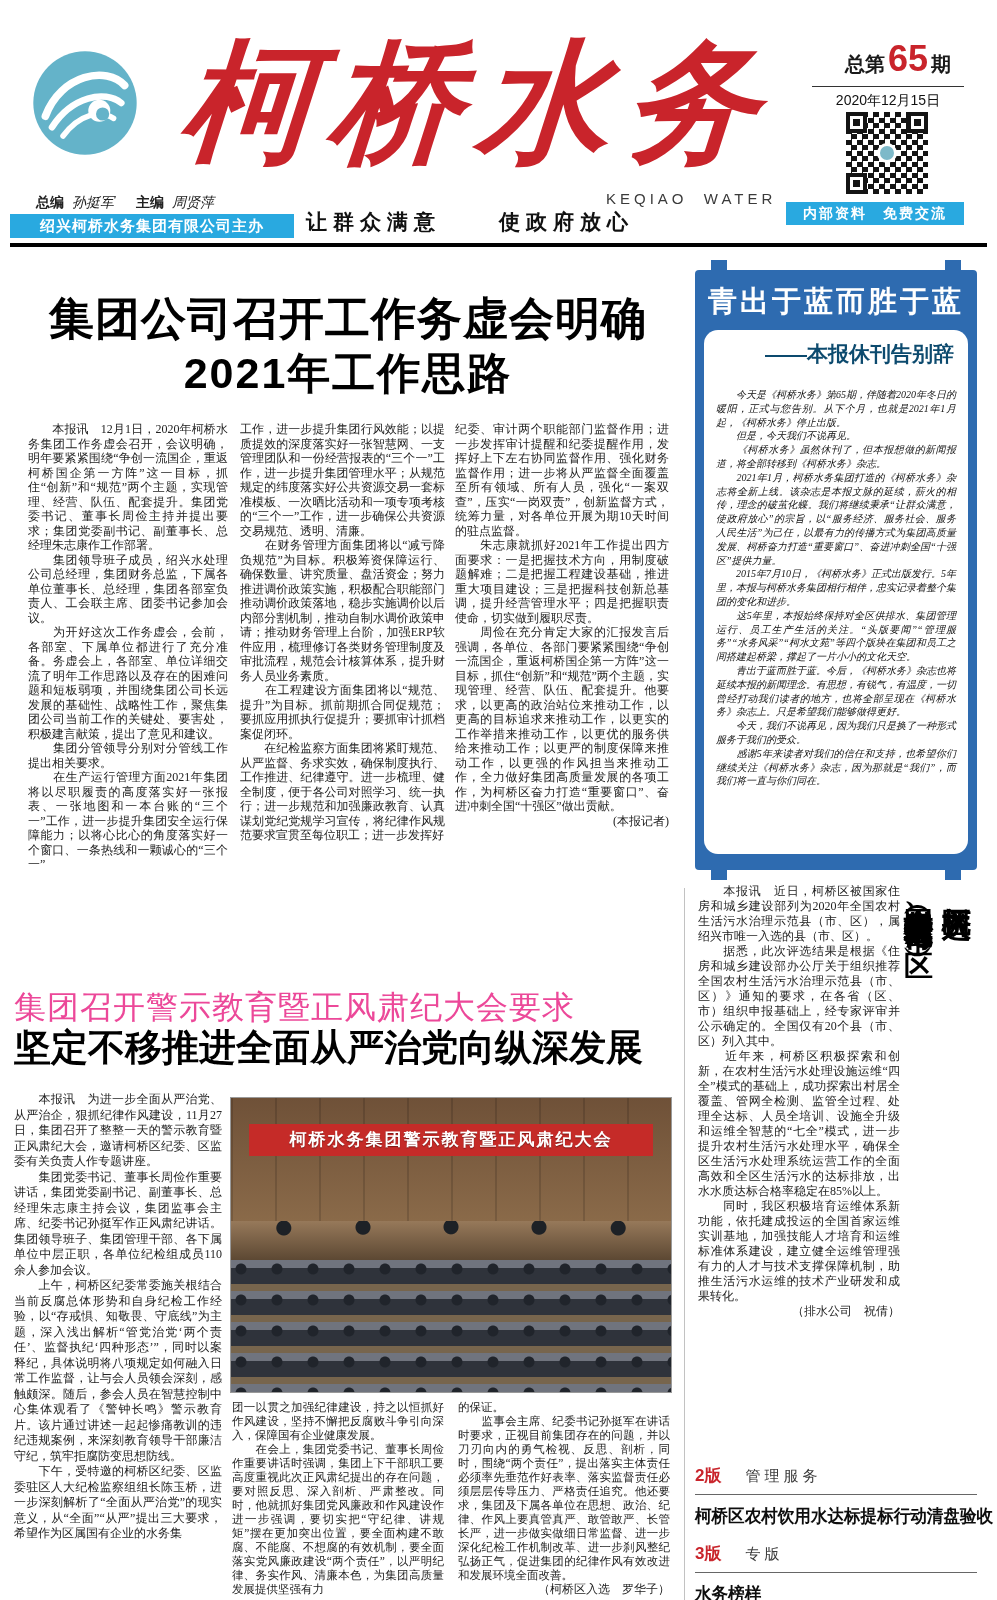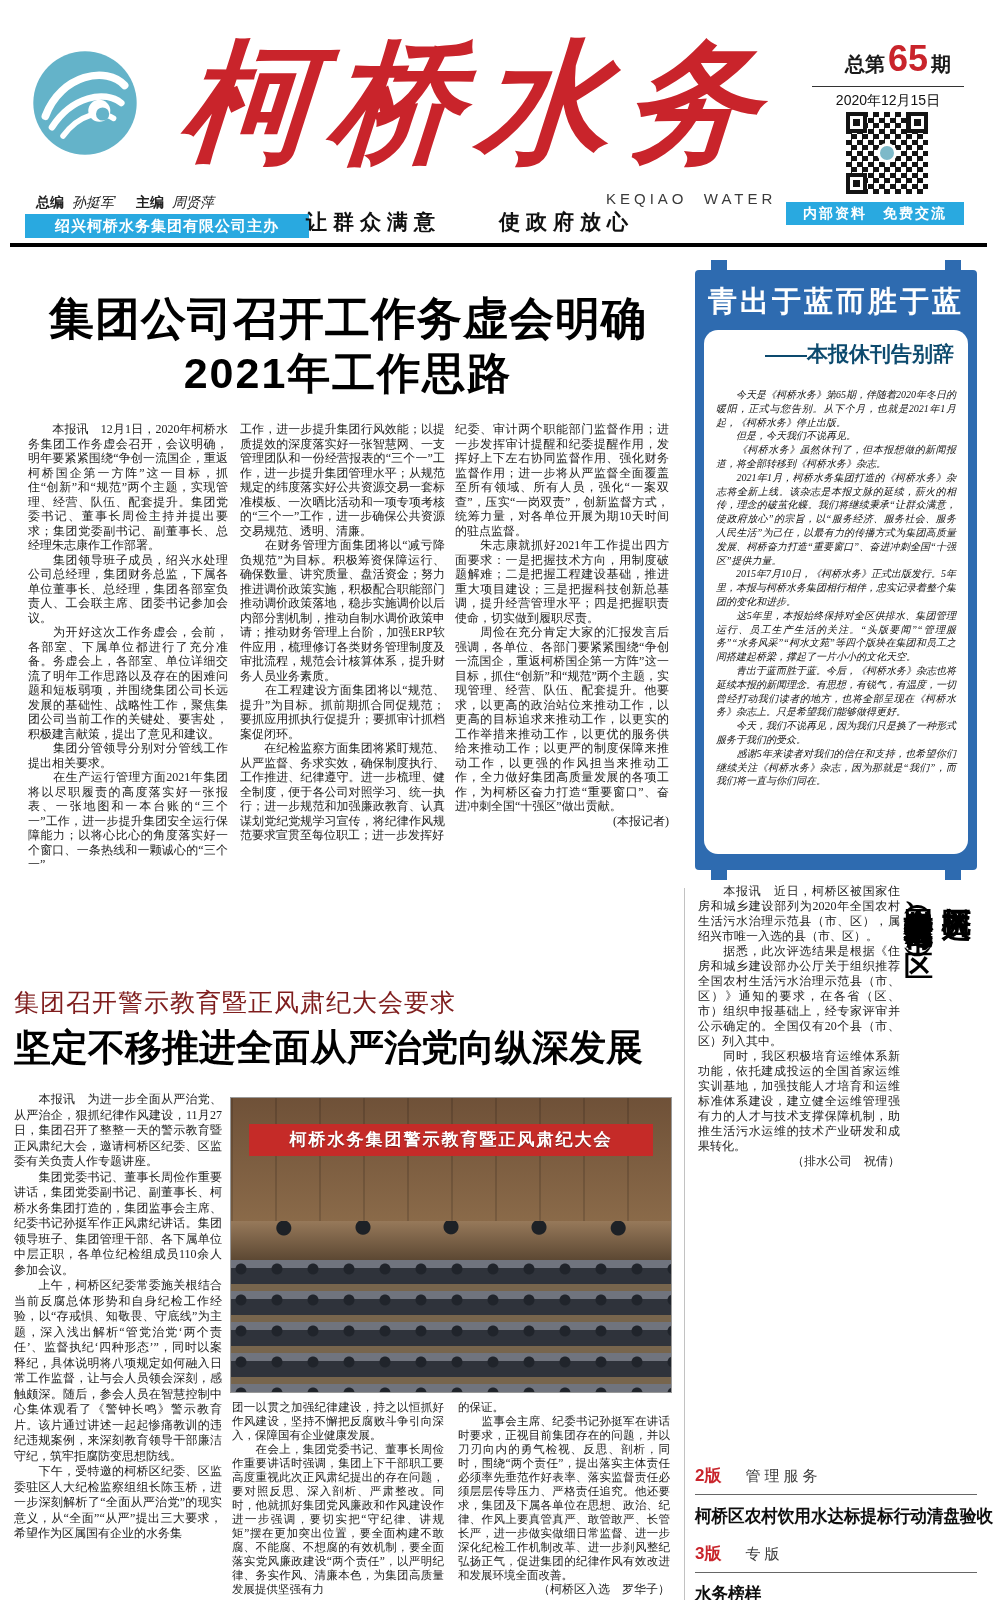--- a/index.html
+++ b/index.html
@@ -25,21 +25,21 @@
   .qr .finder::after{content:"";position:absolute;inset:3px;background:#141414;}
   .qr .f-tl{left:0;top:0;} .qr .f-tr{right:0;top:0;} .qr .f-bl{left:0;bottom:0;}
   .qr .center-dot{position:absolute;left:31px;top:31px;width:20px;height:20px;border-radius:50%;
       background:#7db9c9;border:3px solid #fff;box-sizing:border-box;}
   .internal-bar{left:786px;top:202px;width:178px;height:23px;line-height:23px;background:#29a9e0;color:#fff;
       text-align:center;font-size:14px;font-weight:bold;letter-spacing:2px;}
   .editors{left:36px;top:194px;font-size:14px;color:#222;white-space:nowrap;}
   .editors .lbl{font-weight:bold;font-family:"Liberation Sans",sans-serif;margin-right:8px;}
   .editors .name{font-style:italic;margin-right:22px;}
   .organizer-bar{left:10px;top:214px;width:284px;height:24px;line-height:24px;background:#29a9e0;color:#fff;
-      text-align:center;font-size:15px;font-weight:bold;letter-spacing:1px;margin-left:15px;}
+      text-align:center;font-size:15px;font-weight:bold;letter-spacing:1px;}
   .slogan{left:306px;top:208px;display:flex;gap:58px;font-size:21px;font-weight:bold;letter-spacing:6px;color:#111;}
   .header-rule{left:10px;top:243px;width:977px;height:4px;background:#000;}
 
   
   .a1-headline{left:20px;top:292px;width:656px;text-align:center;font-weight:bold;color:#000;}
   .a1-headline .l1{font-size:45px;line-height:54px;letter-spacing:1px;}
   .a1-headline .l2{font-size:43px;line-height:54px;letter-spacing:2px;}
   .news-col{font-size:12px;line-height:14.5px;text-align:justify;color:#222;overflow:hidden;}
   .news-col p{margin:0;}
   .a1c1{left:28px;top:422px;width:200px;height:486px;}
@@ -54,21 +54,21 @@
   .farewell .t-bl{left:16px;bottom:-10px;} .farewell .t-br{right:16px;bottom:-10px;}
   .farewell-title{padding-top:12px;text-align:center;color:#fff;font-size:29px;font-weight:bold;letter-spacing:3px;
       font-family:"Liberation Sans",sans-serif;}
   .farewell-panel{margin:8px 9px 0 9px;background:#fff;border-radius:14px;height:524px;box-sizing:border-box;
       padding:8px 12px 8px 12px;overflow:hidden;}
   .farewell-sub{text-align:right;font-size:21px;font-weight:bold;color:#0c4a6e;margin:2px 2px 20px 0;
       font-family:"Liberation Sans",sans-serif;}
   .farewell-body p{margin:0;font-size:10px;line-height:13.8px;text-align:justify;font-style:italic;color:#111;}
 
   
-  .a2-kicker{left:14px;top:986px;font-size:25px;color:#7f1d1d;letter-spacing:1px;}
+  .a2-kicker{left:14px;top:986px;font-size:32px;color:#ec4899;letter-spacing:1px;}
   .a2-headline{left:14px;top:1018px;width:660px;font-size:37px;font-weight:bold;color:#000;line-height:60px;white-space:nowrap;}
   .a2c1{left:14px;top:1092px;width:208px;height:508px;font-size:12px;line-height:15.5px;}
   .a2c2{left:232px;top:1400px;width:212px;height:200px;font-size:11.5px;line-height:14px;}
   .a2c3{left:458px;top:1400px;width:212px;height:200px;font-size:11.5px;line-height:14px;}
 
   
   .photo{left:230px;top:1097px;width:442px;height:296px;overflow:hidden;border:1px solid #9a9a9a;box-sizing:border-box;
      background:linear-gradient(180deg,#7d5f43 0%,#86684a 30%,#8d7458 40%,#4a4c55 52%,#3c3f47 100%);}
   .photo-wall{position:absolute;left:0;top:0;right:0;height:42%;
      background:repeating-linear-gradient(90deg,rgba(0,0,0,.14) 0 2px,transparent 2px 44px),
@@ -197,21 +197,21 @@
           <p>　　感谢5年来读者对我们的信任和支持，也希望你们继续关注《柯桥水务》杂志，因为那就是“我们”，而我们将一直与你们同在。</p>
         </div>
     </div>
   </div>
 
   <div class="abs a2-kicker sans">集团召开警示教育暨正风肃纪大会要求</div>
   <div class="abs a2-headline sans">坚定不移推进全面从严治党向纵深发展</div>
 
   <div class="abs news-col a2c1">
       <p>　　本报讯　为进一步全面从严治党、从严治企，狠抓纪律作风建设，11月27日，集团召开了整整一天的警示教育暨正风肃纪大会，邀请柯桥区纪委、区监委有关负责人作专题讲座。</p>
-      <p>　　集团党委书记、董事长周俭作重要讲话，集团党委副书记、副董事长、柯桥水务集团打造的，集团监事会主席、纪委书记孙挺军作正风肃纪讲话。集团领导班子、集团管理干部、各下属单位中层正职，各单位纪检组成员110余人参加会议。</p>
+      <p>　　集团党委书记、董事长周俭作重要讲话，集团党委副书记、副董事长、总经理朱志康主持会议，集团监事会主席、纪委书记孙挺军作正风肃纪讲话。集团领导班子、集团管理干部、各下属单位中层正职，各单位纪检组成员110余人参加会议。</p>
       <p>　　上午，柯桥区纪委常委施关根结合当前反腐总体形势和自身纪检工作经验，以“存戒惧、知敬畏、守底线”为主题，深入浅出解析“管党治党‘两个责任’、监督执纪‘四种形态’”，同时以案释纪，具体说明将八项规定如何融入日常工作监督，让与会人员领会深刻，感触颇深。随后，参会人员在智慧控制中心集体观看了《警钟长鸣》警示教育片。该片通过讲述一起起惨痛教训的违纪违规案例，来深刻教育领导干部廉洁守纪，筑牢拒腐防变思想防线。</p>
       <p>　　下午，受特邀的柯桥区纪委、区监委驻区人大纪检监察组组长陈玉桥，进一步深刻解析了“全面从严治党”的现实意义，从“全面”“从严”提出三大要求，希望作为区属国有企业的水务集</p>
     </div>
 
   <div class="abs photo">
     <div class="photo-wall"></div>
     <div class="photo-banner">柯桥水务集团警示教育暨正风肃纪大会</div>
     <div class="photo-rostrum"></div>
     <div class="photo-audience"></div>
   </div>
@@ -227,20 +227,21 @@
       </div>
     <p class="byline">（柯桥区入选　罗华子）</p>
   </div>
 
   <div class="abs v-divider"></div>
 
   <div class="abs news-col a3-text">
     <div>
         <p>　　本报讯　近日，柯桥区被国家住房和城乡建设部列为2020年全国农村生活污水治理示范县（市、区），属绍兴市唯一入选的县（市、区）。</p>
         <p>　　据悉，此次评选结果是根据《住房和城乡建设部办公厅关于组织推荐全国农村生活污水治理示范县（市、区）》通知的要求，在各省（区、市）组织申报基础上，经专家评审并公示确定的。全国仅有20个县（市、区）列入其中。</p>
+        <p>　　近年来，柯桥区积极探索和创新，在农村生活污水处理设施运维“四全”模式的基础上，成功探索出村居全覆盖、管网全检测、监管全过程、处理全达标、人员全培训、设施全升级和运维全智慧的“七全”模式，进一步提升农村生活污水处理水平，确保全区生活污水处理系统运营工作的全面高效和全区生活污水的达标排放，出水水质达标合格率稳定在85%以上。</p>
         <p>　　同时，我区积极培育运维体系新功能，依托建成投运的全国首家运维实训基地，加强技能人才培育和运维标准体系建设，建立健全运维管理强有力的人才与技术支撑保障机制，助推生活污水运维的技术产业研发和成果转化。</p>
       </div>
     <p class="byline">（排水公司　祝倩）</p>
   </div>
   <div class="abs a3-vtitle">
     <div>柯桥区入选</div>
     <div>全国农村生活污水治理示范县（市、区）</div>
   </div>
 
   <div class="abs index">

